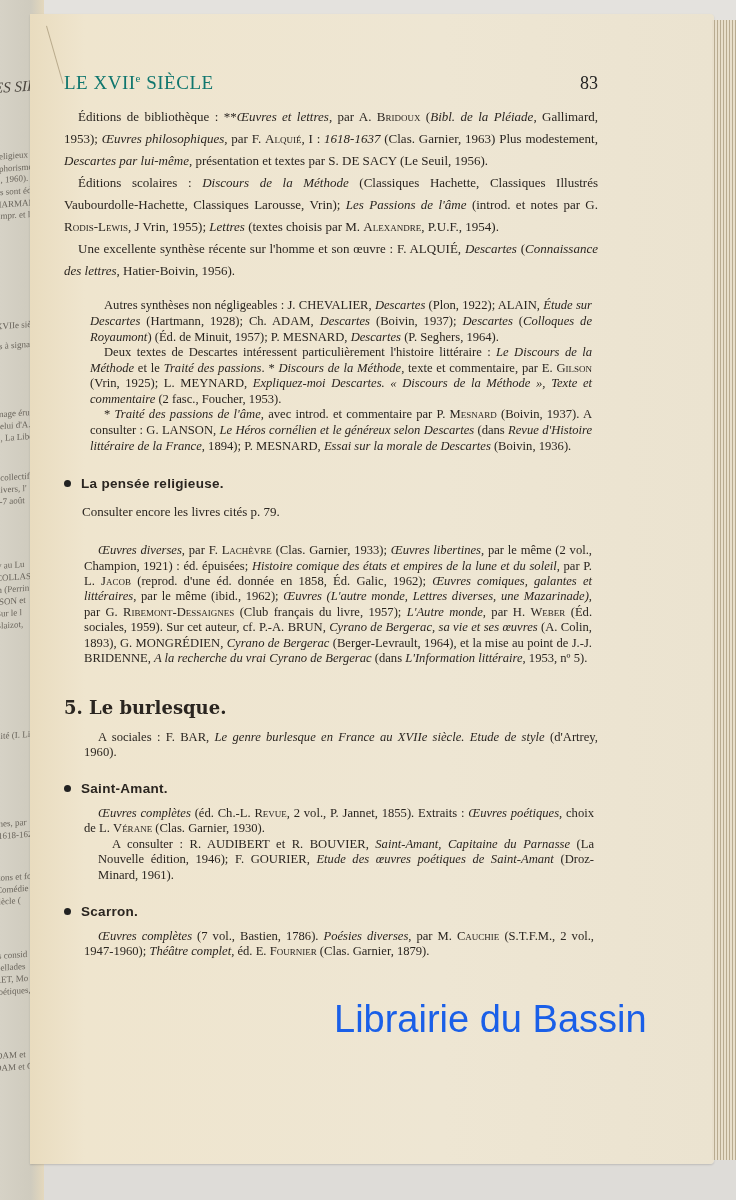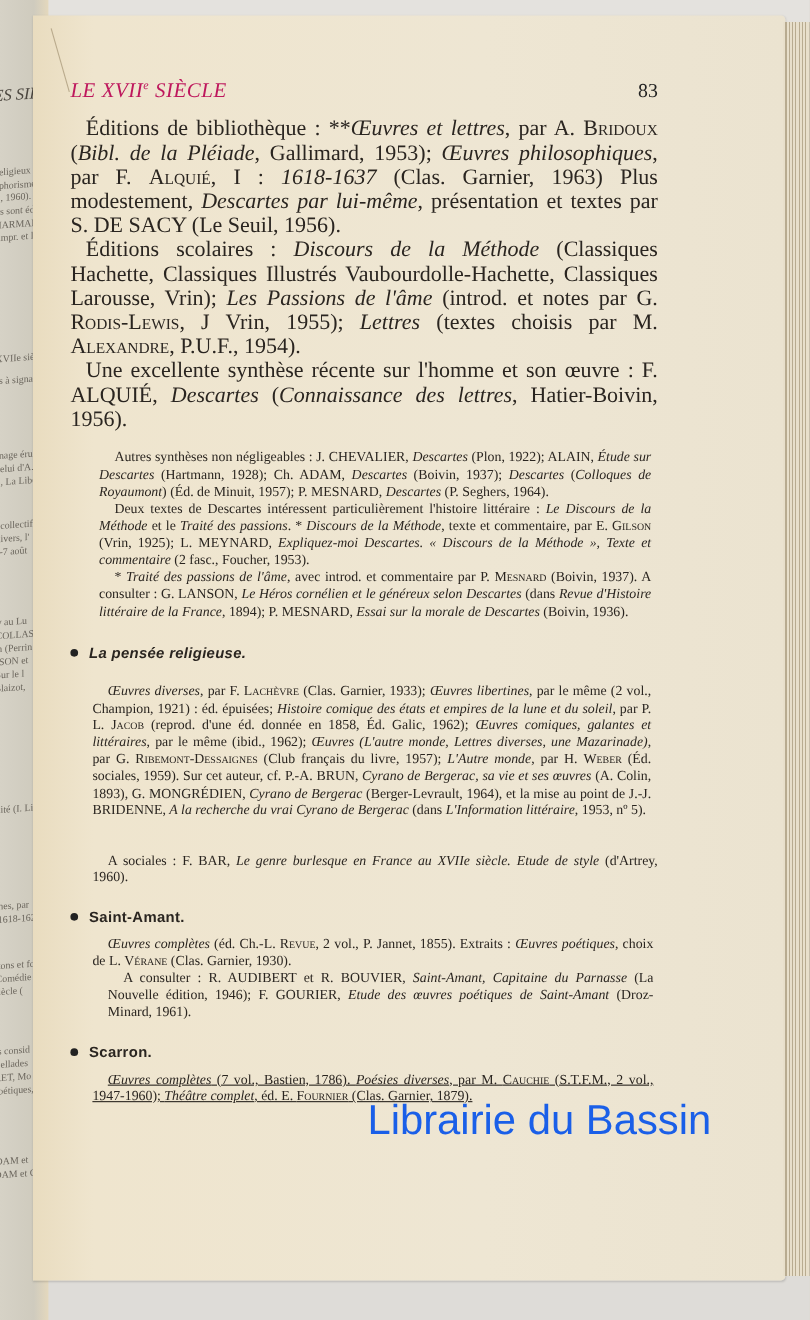--- a/index.html
+++ b/index.html
@@ -30,25 +30,25 @@
     .page-edges {
       position: absolute; left: 712px; top: 20px; width: 24px; height: 1140px;
       background: repeating-linear-gradient(90deg, #e8dfcb 0px, #e8dfcb 2px, #b8ab90 2px, #b8ab90 3px);
     }
     .fold-line {
       position: absolute; left: 46px; top: 26px; width: 1px; height: 60px;
       background: #b9aa8c; transform: rotate(-16deg); transform-origin: top left;
     }
     .content { position: absolute; left: 64px; top: 72px; width: 534px; }
     .running-head { display: flex; justify-content: space-between; align-items: baseline; margin-bottom: 12px; }
-    .running-title { font-style: italic; font-size: 19px; letter-spacing: 0.5px; color: #be185d; }
+    .running-title { font-size: 19px; letter-spacing: 0.5px; color: #0f766e; }
     .running-title sup { font-size: 11px; }
     .page-number { font-size: 18px; color: #222; margin-right: 0; }
     p { margin: 0; text-align: justify; }
-    .p-large { font-size: 20px; line-height: 22px; text-indent: 14px; }
+    .p-large { font-size: 13px; line-height: 22px; text-indent: 14px; }
     .p-small { font-size: 12.6px; line-height: 15.6px; text-indent: 14px; margin-left: 34px; }
     .sc { font-variant: small-caps; }
     i { font-style: italic; }
     .block-small { margin-top: 16px; margin-left: 6px; margin-right: 6px; }
     .subhead {
       font-family: "Liberation Sans", "DejaVu Sans", sans-serif; font-weight: bold;
       font-size: 13.5px; letter-spacing: 0.3px; margin-left: 0; display: flex; align-items: center;
     }
     .bullet { display: inline-block; width: 7px; height: 7px; border-radius: 50%; background: #222; margin-right: 10px; }
     .section-head { font-family: "DejaVu Serif", serif; font-weight: bold; font-size: 18px; margin-left: 0; }
@@ -115,46 +115,48 @@
   <p class="p-large"><span>Éditions scolaires : </span><i>Discours de la Méthode</i><span> (Classiques Hachette, Classiques Illustrés Vaubourdolle-Hachette, Classiques Larousse, Vrin); </span><i>Les Passions de l'âme</i><span> (introd. et notes par G. </span><span class="sc">Rodis-Lewis</span><span>, J Vrin, 1955); </span><i>Lettres</i><span> (textes choisis par M. </span><span class="sc">Alexandre</span><span>, P.U.F., 1954).</span></p>
 
   <p class="p-large"><span>Une excellente synthèse récente sur l'homme et son œuvre : F. ALQUIÉ, </span><i>Descartes</i><span> (</span><i>Connaissance des lettres</i><span>, Hatier-Boivin, 1956).</span></p>
 
   <div class="block-small" style="margin-top:16px;">
     <p class="p-small" style="margin-left:20px;"><span>Autres synthèses non négligeables : J. CHEVALIER, </span><i>Descartes</i><span> (Plon, 1922); ALAIN, </span><i>Étude sur Descartes</i><span> (Hartmann, 1928); Ch. ADAM, </span><i>Descartes</i><span> (Boivin, 1937); </span><i>Descartes</i><span> (</span><i>Colloques de Royaumont</i><span>) (Éd. de Minuit, 1957); P. MESNARD, </span><i>Descartes</i><span> (P. Seghers, 1964).</span></p>
     <p class="p-small" style="margin-left:20px;"><span>Deux textes de Descartes intéressent particulièrement l'histoire littéraire : </span><i>Le Discours de la Méthode</i><span> et le </span><i>Traité des passions</i><span>. * </span><i>Discours de la Méthode</i><span>, texte et commentaire, par E. </span><span class="sc">Gilson</span><span> (Vrin, 1925); L. MEYNARD, </span><i>Expliquez-moi Descartes. « Discours de la Méthode », Texte et commentaire</i><span> (2 fasc., Foucher, 1953).</span></p>
     <p class="p-small" style="margin-left:20px;"><span>* </span><i>Traité des passions de l'âme</i><span>, avec introd. et commentaire par P. </span><span class="sc">Mesnard</span><span> (Boivin, 1937). A consulter : G. LANSON, </span><i>Le Héros cornélien et le généreux selon Descartes</i><span> (dans </span><i>Revue d'Histoire littéraire de la France</i><span>, 1894); P. MESNARD, </span><i>Essai sur la morale de Descartes</i><span> (Boivin, 1936).</span></p>
   </div>
 
-  <div style="margin-top:22px;font-style:italic;">
+  <div style="margin-top:22px;">
     <div class="subhead">
         <span class="bullet"></span>
         <span>La pensée religieuse.</span>
       </div>
+    <p class="p-large" style="margin-top:10px; margin-left:18px; text-indent:0;">Consulter encore les livres cités p. 79.</p>
   </div>
 
   <div style="margin-top:20px;">
     <p class="p-small" style="margin-top:10px; margin-left:20px; margin-right:6px; line-height:15.4px;"><i>Œuvres diverses</i><span>, par F. </span><span class="sc">Lachèvre</span><span> (Clas. Garnier, 1933); </span><i>Œuvres libertines</i><span>, par le même (2 vol., Champion, 1921) : éd. épuisées; </span><i>Histoire comique des états et empires de la lune et du soleil</i><span>, par P. L. </span><span class="sc">Jacob</span><span> (reprod. d'une éd. donnée en 1858, Éd. Galic, 1962); </span><i>Œuvres comiques, galantes et littéraires</i><span>, par le même (ibid., 1962); </span><i>Œuvres (L'autre monde, Lettres diverses, une Mazarinade)</i><span>, par G. </span><span class="sc">Ribemont-Dessaignes</span><span> (Club français du livre, 1957); </span><i>L'Autre monde</i><span>, par H. </span><span class="sc">Weber</span><span> (Éd. sociales, 1959). Sur cet auteur, cf. P.-A. BRUN, </span><i>Cyrano de Bergerac, sa vie et ses œuvres</i><span> (A. Colin, 1893), G. MONGRÉDIEN, </span><i>Cyrano de Bergerac</i><span> (Berger-Levrault, 1964), et la mise au point de J.-J. BRIDENNE, </span><i>A la recherche du vrai Cyrano de Bergerac</i><span> (dans </span><i>L'Information littéraire</i><span>, 1953, nº 5).</span></p>
   </div>
 
   <div style="margin-top:30px;">
+    <div class="section-head">5. Le burlesque.</div>
     <p class="p-small" style="margin-top:12px; margin-left:20px; margin-right:0;"><span>A sociales : F. BAR, </span><i>Le genre burlesque en France au XVIIe siècle. Etude de style</i><span> (d'Artrey, 1960).</span></p>
   </div>
 
   <div style="margin-top:20px;">
     <div class="subhead">
         <span class="bullet"></span>
         <span>Saint-Amant.</span>
       </div>
     <p class="p-small" style="margin-top:10px; margin-left:20px; margin-right:4px;"><i>Œuvres complètes</i><span> (éd. Ch.-L. </span><span class="sc">Revue</span><span>, 2 vol., P. Jannet, 1855). Extraits : </span><i>Œuvres poétiques</i><span>, choix de L. </span><span class="sc">Vérane</span><span> (Clas. Garnier, 1930).</span></p>
     <p class="p-small" style="margin-right:4px;"><span>A consulter : R. AUDIBERT et R. BOUVIER, </span><i>Saint-Amant, Capitaine du Parnasse</i><span> (La Nouvelle édition, 1946); F. GOURIER, </span><i>Etude des œuvres poétiques de Saint-Amant</i><span> (Droz-Minard, 1961).</span></p>
   </div>
 
   <div style="margin-top:20px;">
     <div class="subhead">
         <span class="bullet"></span>
         <span>Scarron.</span>
       </div>
-    <p class="p-small" style="margin-top:10px; margin-left:20px; margin-right:4px;text-decoration:underline;"><i>Œuvres complètes</i><span> (7 vol., Bastien, 1786). </span><i>Poésies diverses</i><span>, par M. </span><span class="sc">Cauchie</span><span> (S.T.F.M., 2 vol., 1947-1960); </span><i>Théâtre complet</i><span>, éd. E. </span><span class="sc">Fournier</span><span> (Clas. Garnier, 1879).</span></p>
+    <p class="p-small" style="margin-top:10px; margin-left:20px; margin-right:4px;"><i>Œuvres complètes</i><span> (7 vol., Bastien, 1786). </span><i>Poésies diverses</i><span>, par M. </span><span class="sc">Cauchie</span><span> (S.T.F.M., 2 vol., 1947-1960); </span><i>Théâtre complet</i><span>, éd. E. </span><span class="sc">Fournier</span><span> (Clas. Garnier, 1879).</span></p>
   </div>
 </div>
 
 <div class="watermark">Librairie du Bassin</div>
 
 </body></html>

